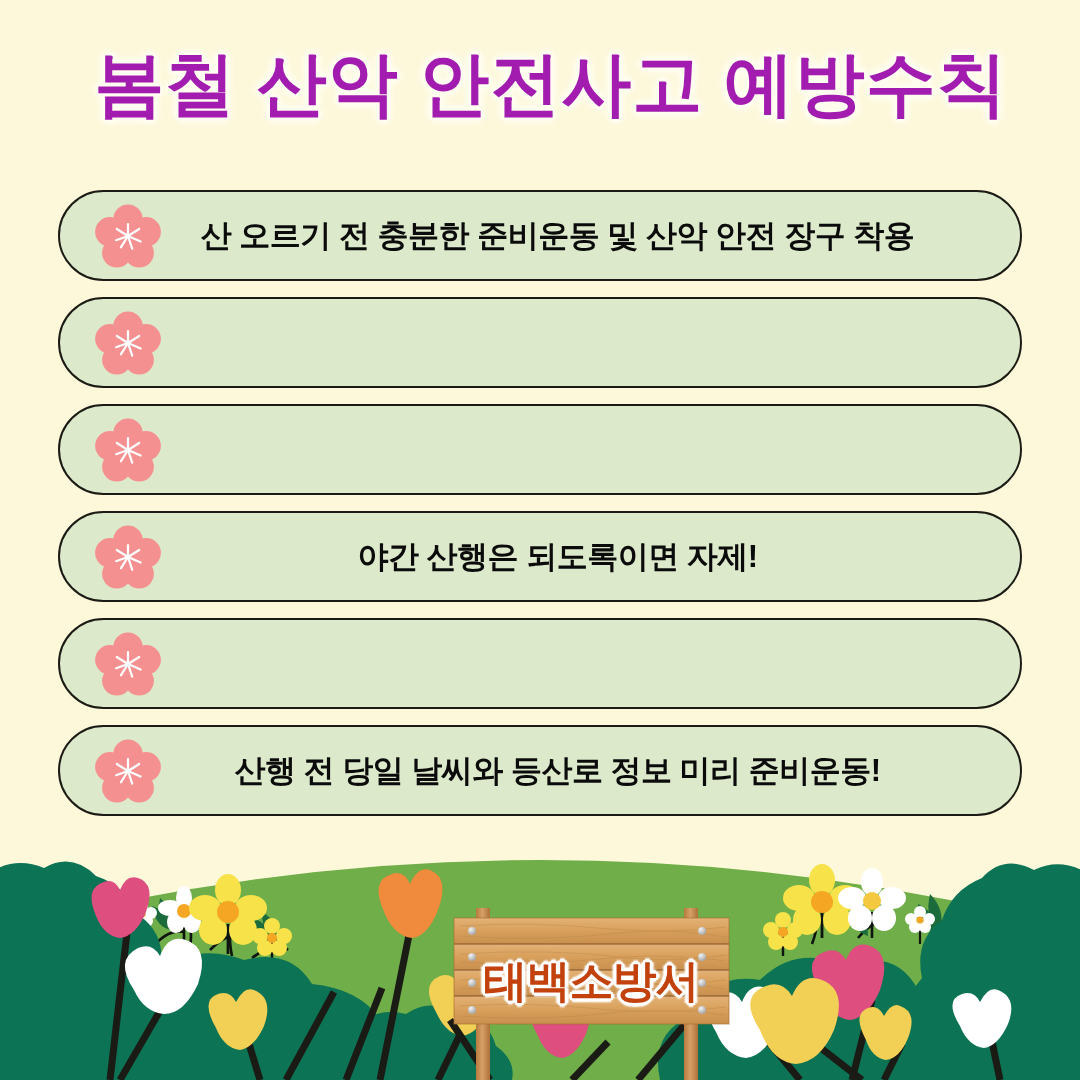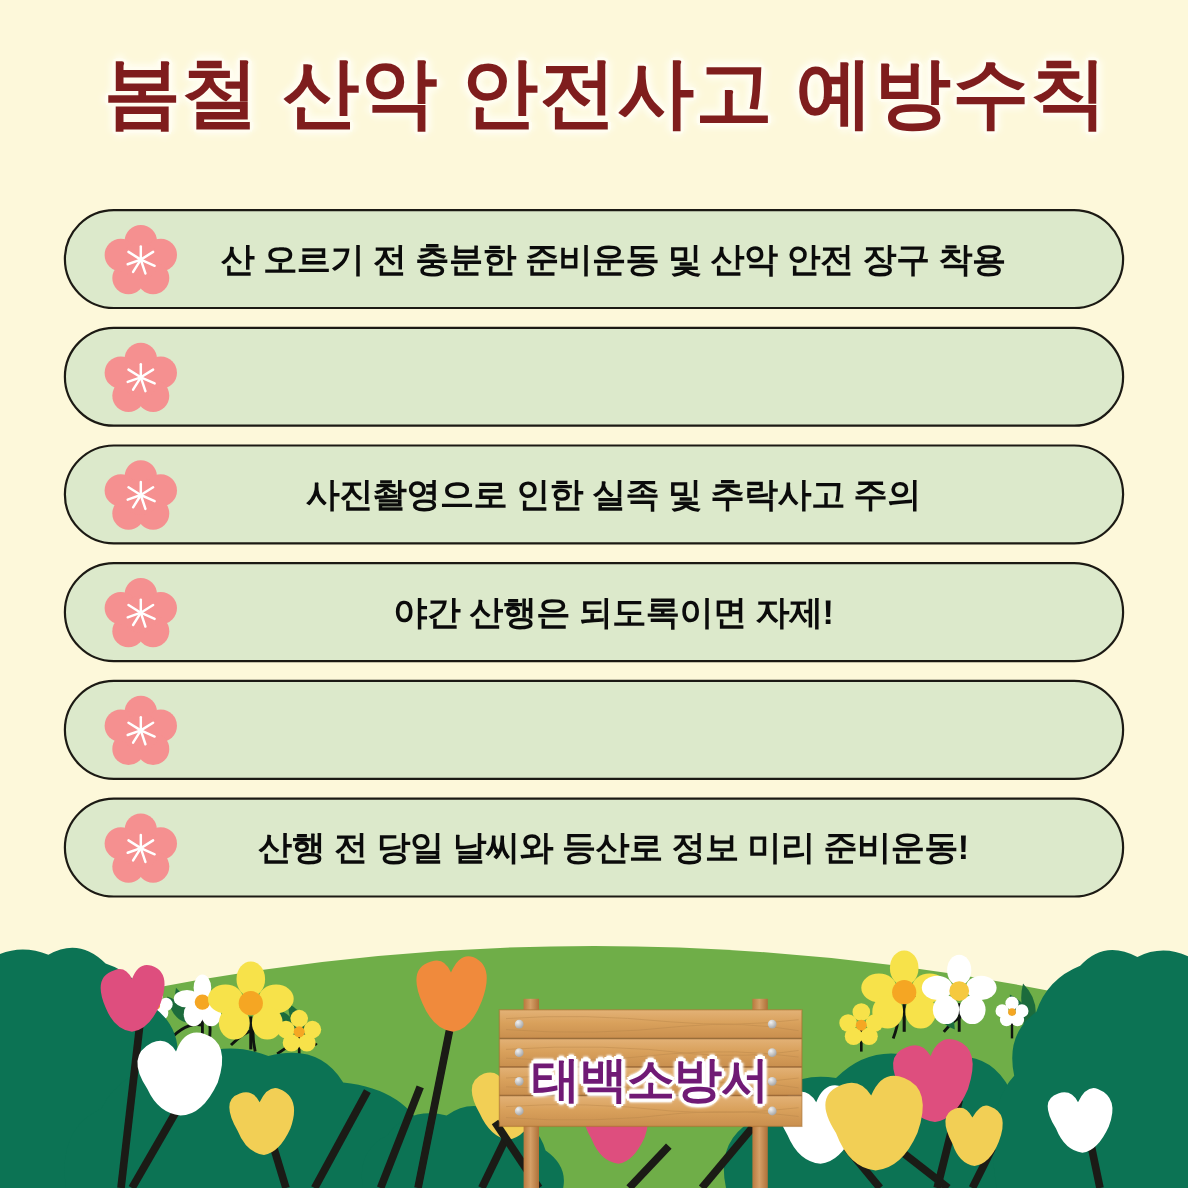--- a/index.html
+++ b/index.html
@@ -25,21 +25,21 @@
     left: 0;
     width: 1080px;
     text-align: center;
     z-index: 20;
   }
   .title {
     display: inline-block;
     font-size: 70px;
     font-weight: 700;
     letter-spacing: 1px;
-    color: #7f1d1d;
+    color: #a21caf;
     text-shadow:
       3px 0 0 #FFFDF0, -3px 0 0 #FFFDF0, 0 3px 0 #FFFDF0, 0 -3px 0 #FFFDF0,
       2px 2px 0 #FFFDF0, -2px 2px 0 #FFFDF0, 2px -2px 0 #FFFDF0, -2px -2px 0 #FFFDF0,
       5px 0 6px #FFFDF0, -5px 0 6px #FFFDF0, 0 5px 6px #FFFDF0, 0 -5px 6px #FFFDF0;
     margin-left: 22px;
   }
 
   
   .rules {
     position: absolute;
@@ -100,21 +100,21 @@
     z-index: 12;
   }
   .sign-text {
     position: absolute;
     left: 0;
     top: 52px;
     width: 310px;
     text-align: center;
     font-size: 44px;
     font-weight: 700;
-    color: #701a75;
+    color: #c2410c;
     letter-spacing: -1px;
     text-shadow:
       3px 0 0 #FFFFFF, -3px 0 0 #FFFFFF, 0 3px 0 #FFFFFF, 0 -3px 0 #FFFFFF,
       2px 2px 0 #FFFFFF, -2px 2px 0 #FFFFFF, 2px -2px 0 #FFFFFF, -2px -2px 0 #FFFFFF,
       4px 0 2px #FFFFFF, -4px 0 2px #FFFFFF, 0 4px 2px #FFFFFF, 0 -4px 2px #FFFFFF;
     z-index: 3;
     pointer-events: none;
   }
 </style>
 </head>
@@ -186,21 +186,20 @@
         <g stroke="#FFFFFF" stroke-width="3.2" stroke-linecap="round">
           <line x1="50" y1="50" x2="50" y2="33"></line>
           <line x1="50" y1="50" x2="66" y2="40"></line>
           <line x1="50" y1="50" x2="68" y2="58"></line>
           <line x1="50" y1="50" x2="56" y2="68"></line>
           <line x1="50" y1="50" x2="40" y2="66"></line>
           <line x1="50" y1="50" x2="33" y2="56"></line>
           <line x1="50" y1="50" x2="34" y2="40"></line>
         </g>
       </svg>
-      <div class="rule-text">사진촬영으로 인한 실족 및 추락사고 주의</div>
     </div>
 
     <div class="rule-row">
       <svg class="rule-icon" viewBox="0 0 100 100">
         <g fill="#F59090">
           <circle cx="50" cy="26" r="21"></circle>
           <circle cx="76" cy="44" r="21"></circle>
           <circle cx="66" cy="74" r="21"></circle>
           <circle cx="34" cy="74" r="21"></circle>
           <circle cx="24" cy="44" r="21"></circle>

